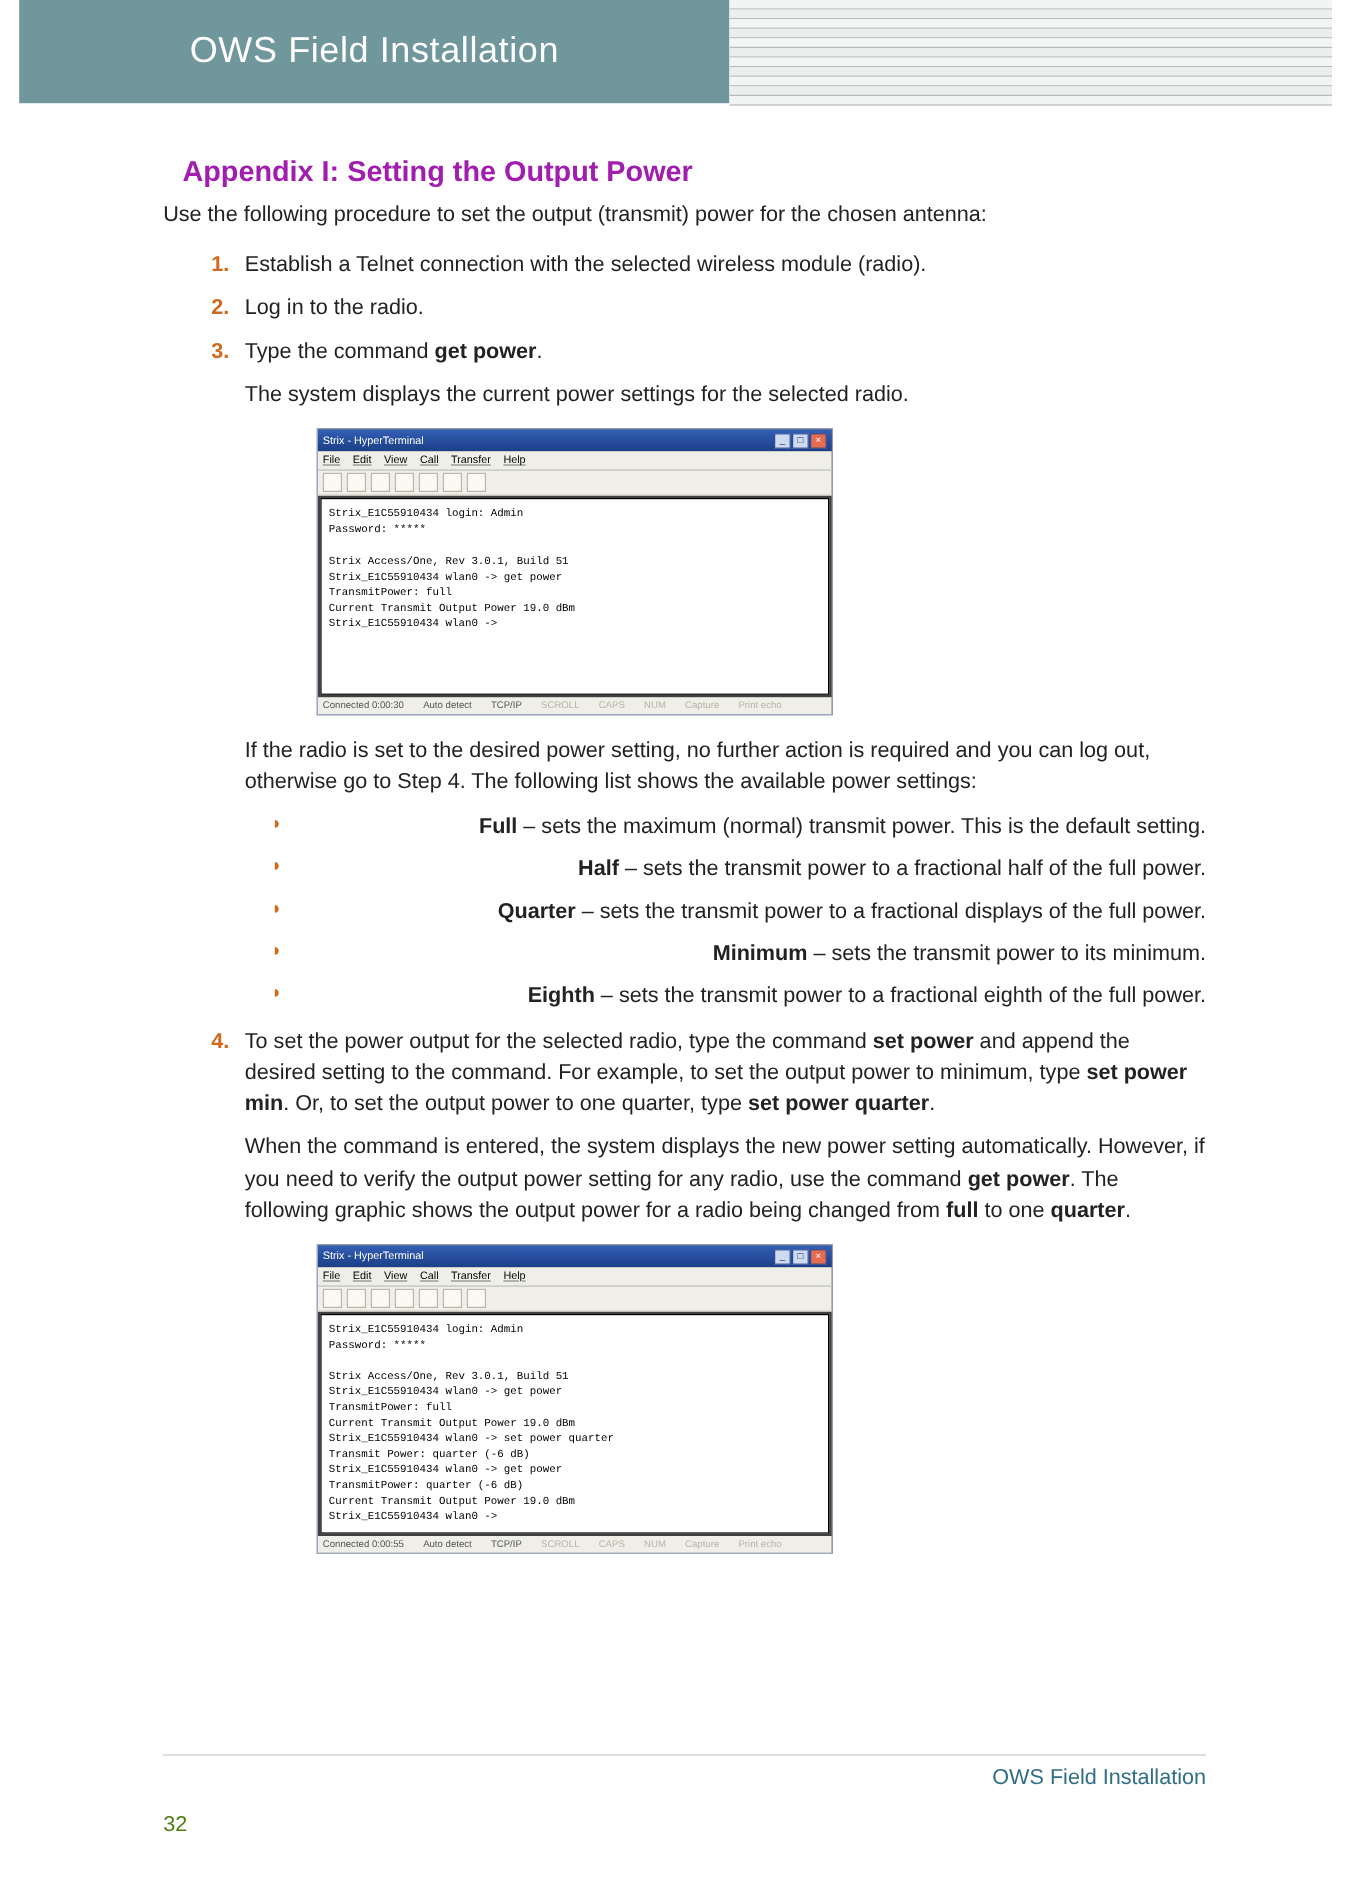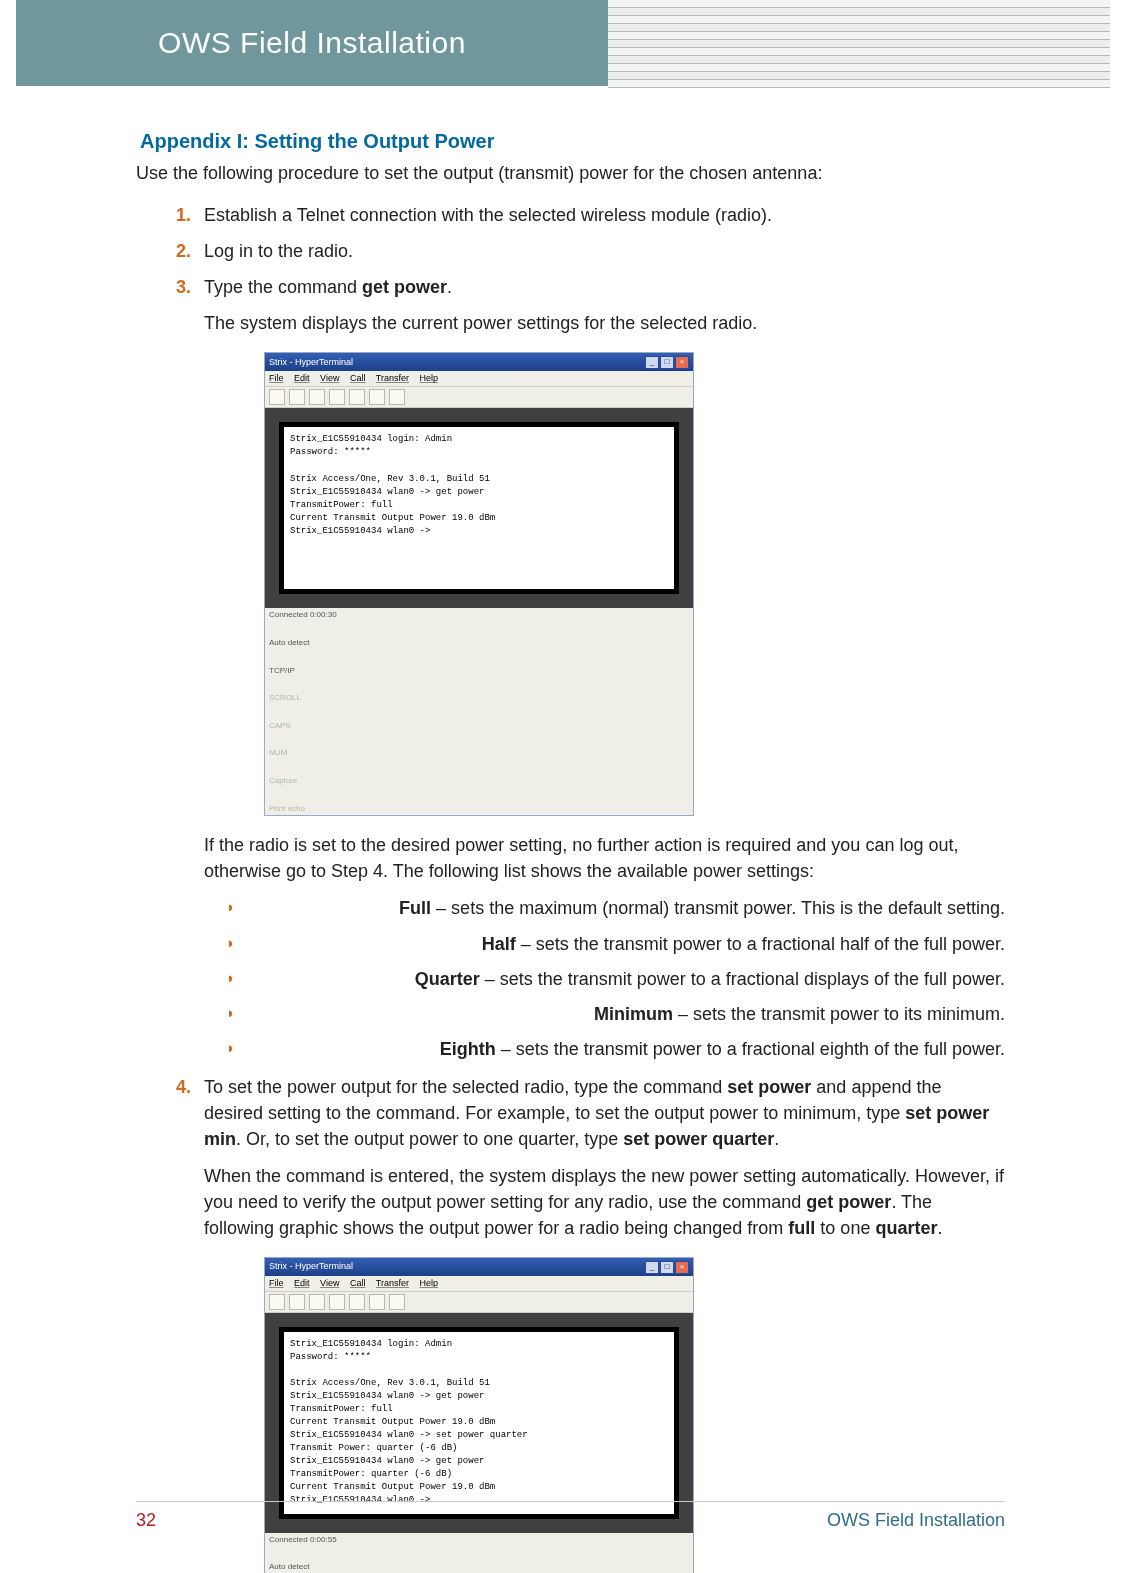--- a/index.html
+++ b/index.html
@@ -65,24 +65,24 @@
 
   
   .content {
     position: absolute;
     top: 130px;
     left: 120px;
     right: 105px;
   }
 
   h2.appendix {
-    font-size: 20px;
+    font-size: 24px;
     font-weight: 700;
-    color: #0369a1;
-    margin: 0 0 10px 4px;
+    color: #a21caf;
+    margin: 0 0 10px 16px;
   }
   p.lead {
     font-size: 18px;
     margin: 0 0 18px 0;
     color: #222;
   }
 
   ol.steps {
     list-style: none;
     margin: 0;
@@ -159,34 +159,33 @@
     display:flex;
     gap:4px;
   }
   .term-toolbar .tb{
     width:14px;height:14px;border:1px solid #b8b8ae;background:#fafaf2;
   }
   .term-body {
     background: #ffffff;
     padding: 6px 6px 6px 6px;
     min-height: 150px;
-    border:5px solid #000000;
-    margin:14px;
+    border:1px solid #000000;
+    margin:2px;
     white-space: pre;
     overflow:hidden;
   }
   .term-status {
     background: #efefe8;
     font-family: Tahoma, sans-serif;
     font-size: 8px;
     color:#555;
     padding: 1px 4px;
     display:flex;
     gap:16px;
-    flex-direction:column;
   }
   .term-status span{ }
   .term-status .dim{ color:#b5b5a9; }
 
   
   ul.leaf {
     list-style: none;
     margin: 12px 0 12px 22px;
     padding: 0;
     text-align: right;
@@ -213,21 +212,21 @@
     position: absolute;
     left: 120px;
     right: 105px;
     bottom: 42px;
     border-top: 1px solid #c9c9c9;
     padding-top: 8px;
     display: flex;
     justify-content: space-between;
     font-size: 18px;
   }
-  .footer .pagenum { color: #b91c1c; }
+  .footer .pagenum { color: #4d7c0f; margin-top: 39px; }
   .footer .doctitle { color: #2f6e87; }
 </style>
 </head>
 <body>
 
 <div class="page">
 
   <div class="header-band">
     <div class="header-left">
       <div class="header-title">OWS Field Installation</div>

